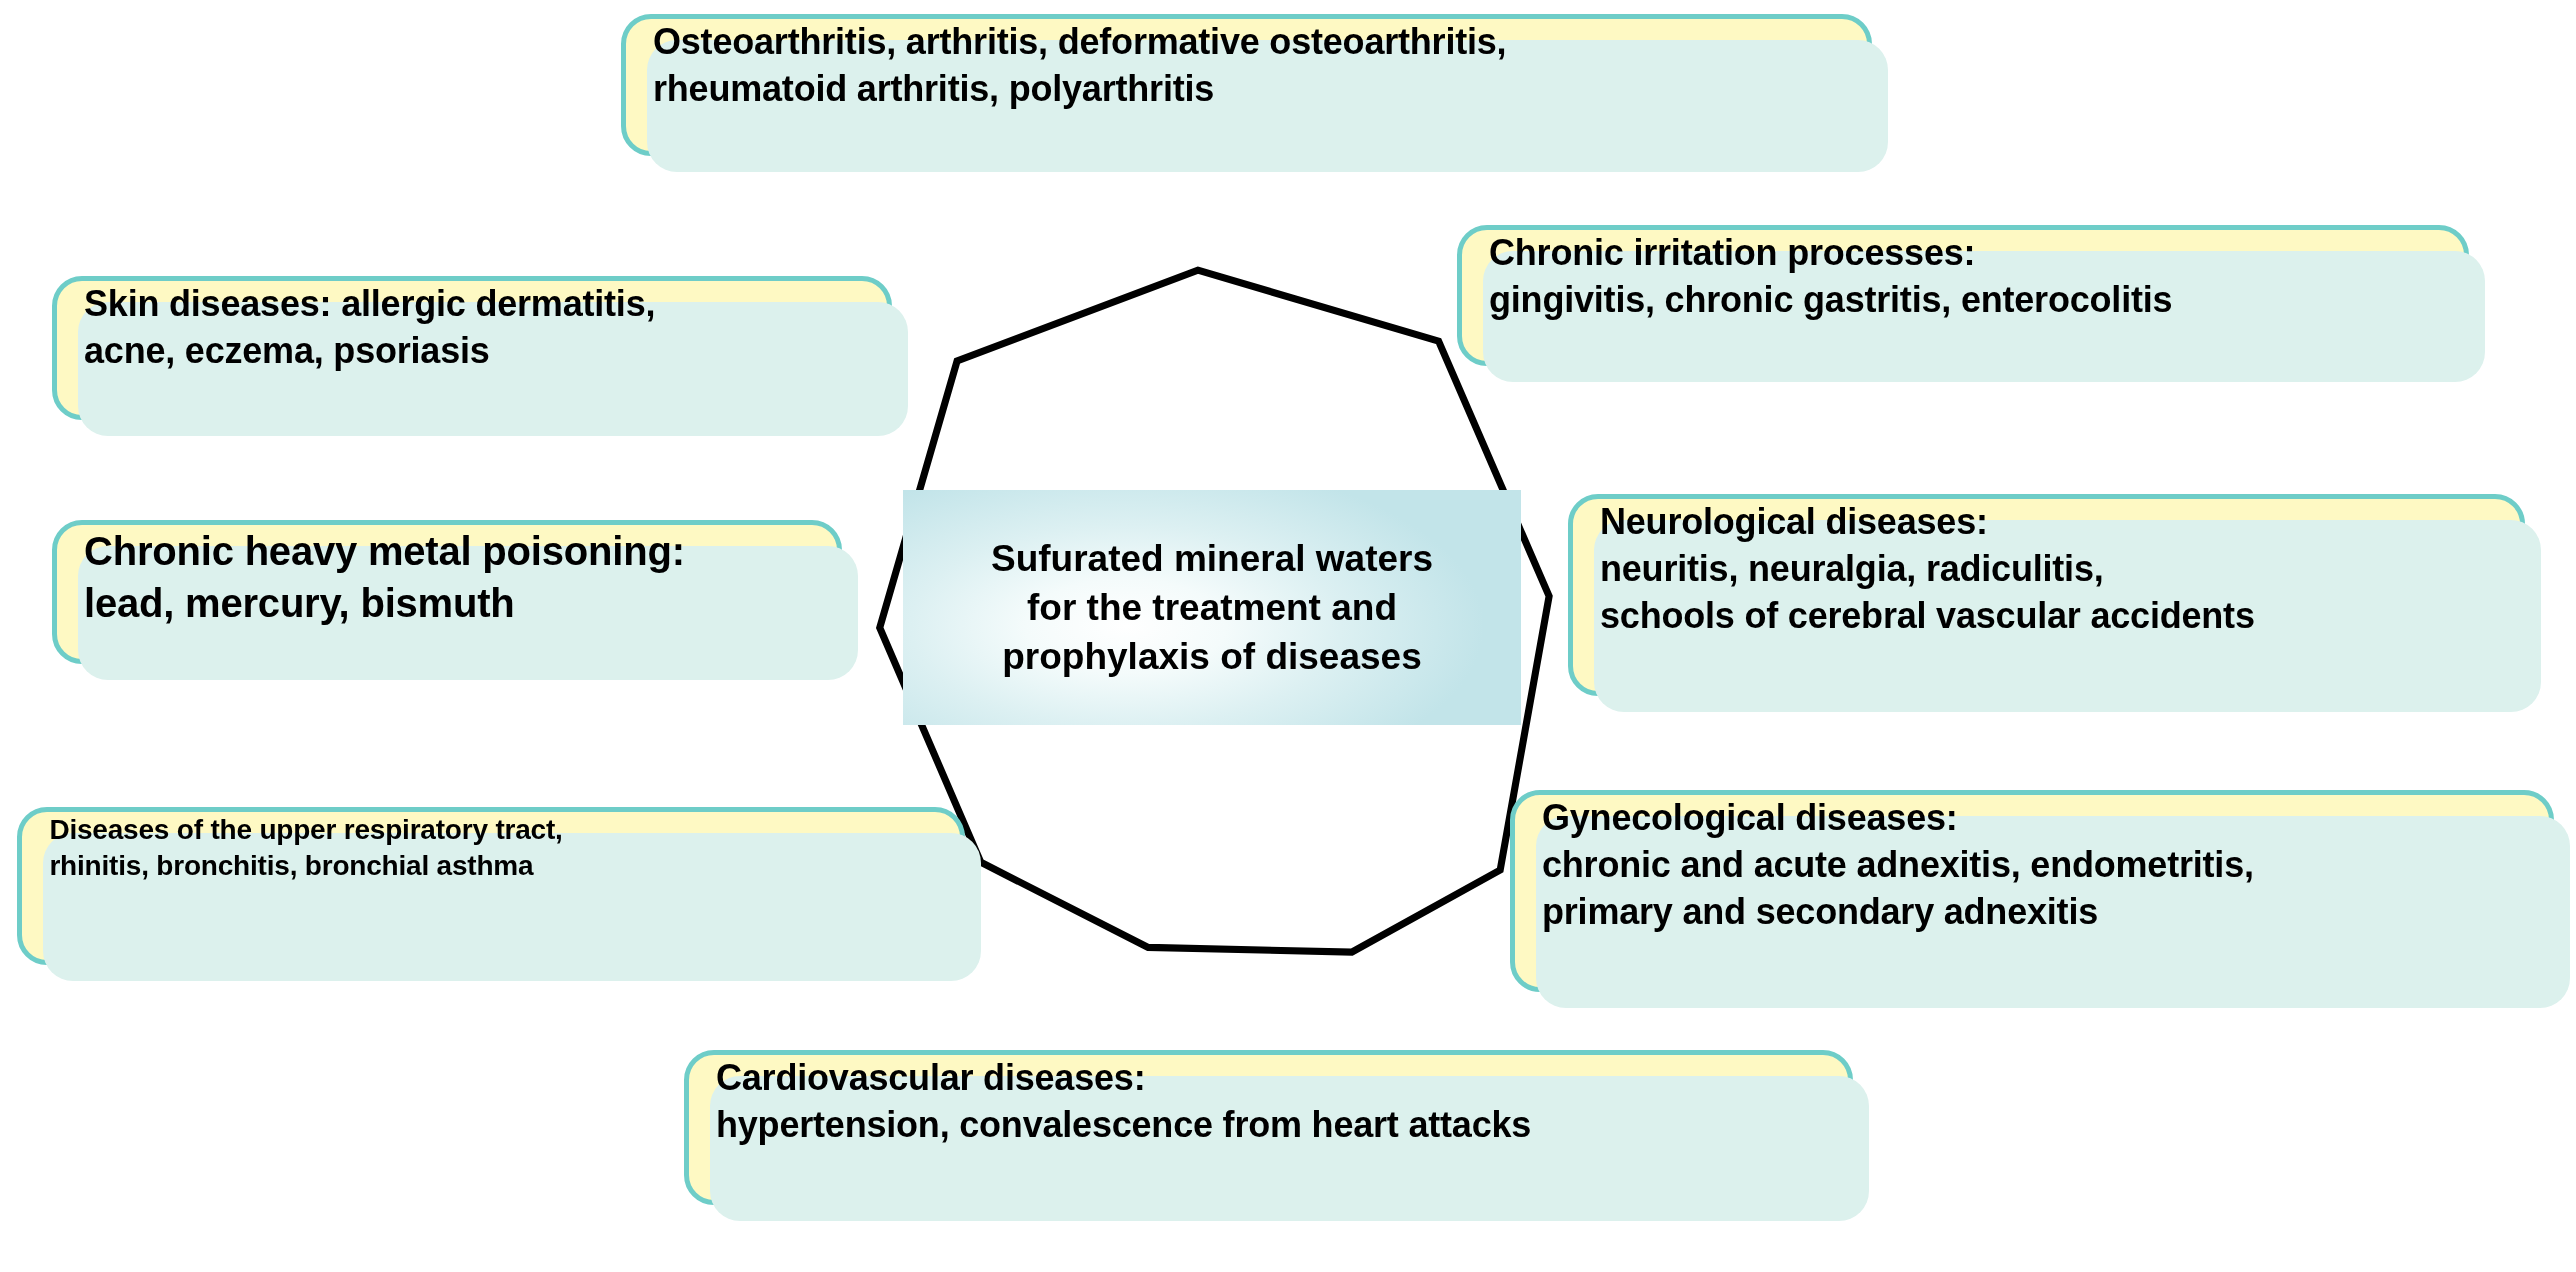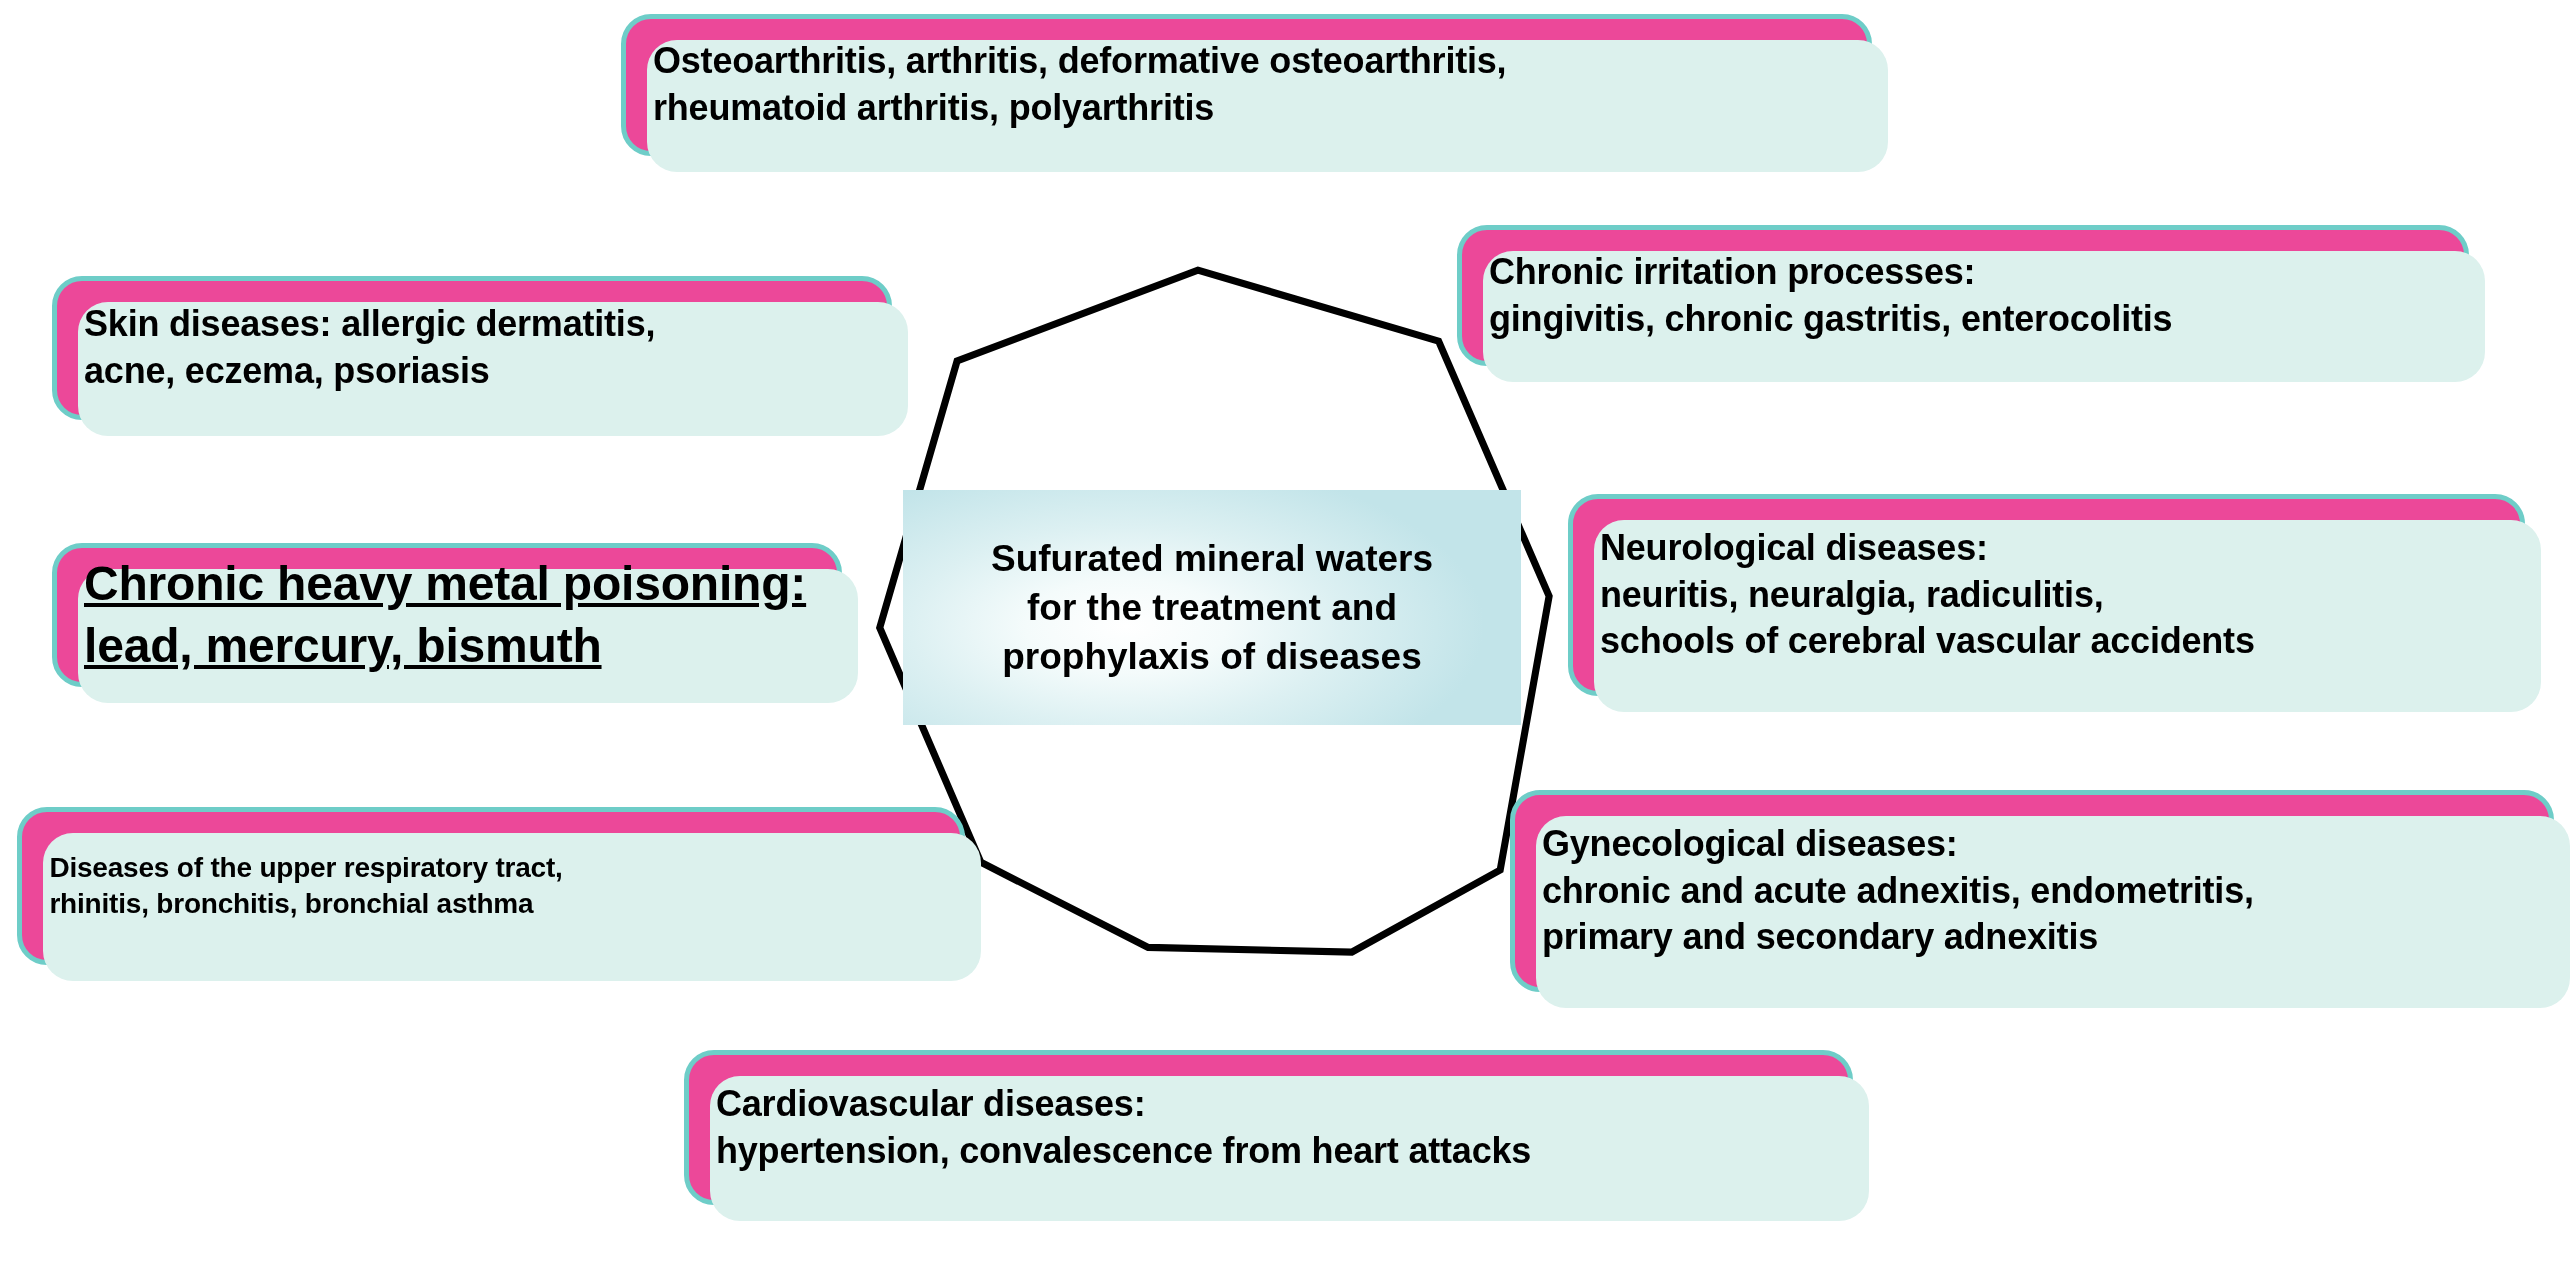--- a/index.html
+++ b/index.html
@@ -8,25 +8,25 @@
     font-family:"Liberation Sans", sans-serif;
     overflow:hidden;
     position:relative;
   }
   #stage{position:absolute;left:0;top:0;width:2576px;height:1272px;background:#fff;}
 
   
   .node{
     position:absolute;
     box-sizing:border-box;
-    background:#ec4899;
+    background:#fef9c3;
     border:5.5px solid #6ecdc8;
     border-radius:30px;
     display:flex;
-    align-items:center;
+    align-items:flex-start;
     z-index:5;
   }
   .node .shadow{
     position:absolute;
     left:20.5px;top:20.5px;right:-20.5px;bottom:-20.5px;
     background:#dcf1ed;
     border-radius:30px;
     z-index:-1;
   }
   .node .txt{
@@ -38,21 +38,21 @@
     letter-spacing:-0.2px;
     padding:0 27px;
     width:100%;
   }
   .node .txt .ln{display:block;white-space:nowrap;}
 
   
   #box-osteo      {left:621px; top:14.2px;   width:1251px; height:142px; font-size:36px;}
   #box-skin       {left:52px;  top:276px;  width:840px; height:144px; font-size:36px;}
   #box-chronicirr {left:1457px;top:225px;  width:1012px; height:141px; font-size:36px;}
-  #box-metal      {left:52px;  top:543px;  width:790px; height:144px; font-size:48px;text-decoration:underline;}
+  #box-metal      {left:52px;  top:520px;  width:790px; height:144px; font-size:40px;}
   #box-neuro      {left:1568px;top:494px;  width:957px; height:202px; font-size:36px;}
   #box-resp       {left:17.4px;  top:807px; width:948px; height:158px; font-size:28px;}
   #box-gyn        {left:1510px;top:790px; width:1044px; height:202px; font-size:36px;}
   #box-cardio     {left:684px; top:1050px; width:1169px; height:155px; font-size:36px;}
 
   
   #octagon{position:absolute;left:837px;top:237px;width:758px;height:742px;z-index:2;}
   #center-band{
     position:absolute;
     left:903px;top:490px;width:618px;height:235px;

